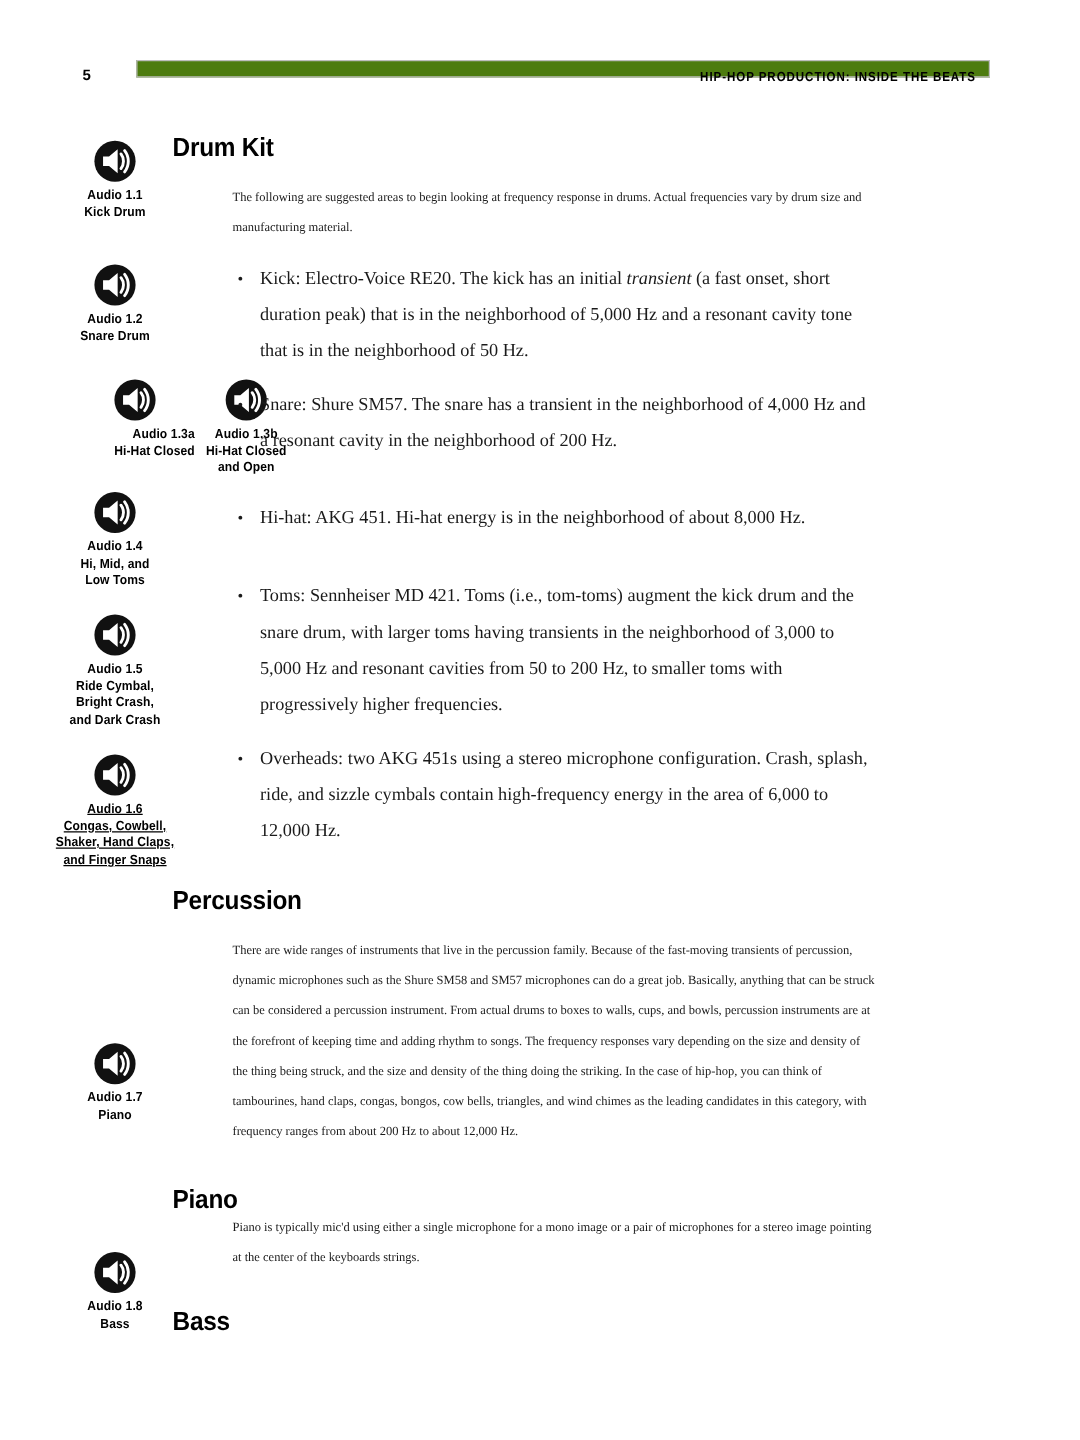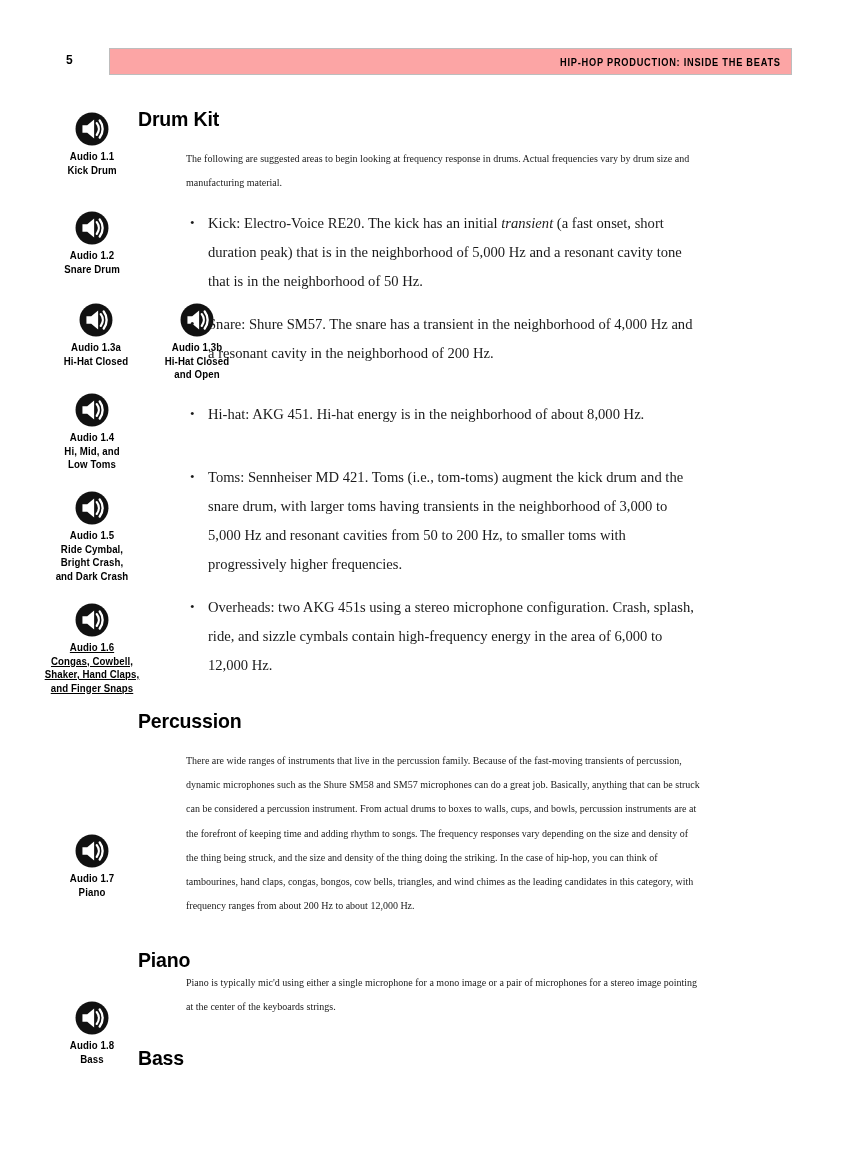--- a/index.html
+++ b/index.html
@@ -32,24 +32,24 @@
     font-weight: bold;
     font-size: 12px;
     letter-spacing: 1.6px;
     color: #000;
   }
   .header-box {
     position: absolute;
     left: 43px;
     top: 0;
     right: 0;
-    height: 27px;
+    height: 14px;
     border: 1px solid #bdbdbd;
     box-sizing: border-box;
-    background: #fca5a5;
+    background: #4d7c0f;
   }
   .running-head {
     position: absolute;
     right: 10px;
     top: 7px;
     font-family: "Liberation Sans", sans-serif;
     font-weight: bold;
     font-size: 10.5px;
     letter-spacing: 0.85px;
     transform: scaleX(0.88);
@@ -177,21 +177,21 @@
     <svg class="speaker-icon" viewBox="0 0 64 64">
       <circle cx="32" cy="32" r="31" fill="#111111"></circle>
       <path d="M14 25 h9 l13 -11 v36 l-13 -11 h-9 z" fill="#ffffff"></path>
       <path d="M41 21 a18 18 0 0 1 0 22" stroke="#ffffff" stroke-width="4.4" fill="none" stroke-linecap="round"></path>
       <path d="M46.5 16 a26 26 0 0 1 0 32" stroke="#ffffff" stroke-width="4.4" fill="none" stroke-linecap="round"></path>
     </svg>
     <div class="audio-caption">Audio 1.2</div>
     <div class="audio-caption">Snare Drum</div>
   </div>
 
-  <div class="audio-item narrow" style="left:4px; top:195px;">
+  <div class="audio-item narrow" style="left:16px; top:195px;text-align:right;">
     <svg class="speaker-icon" viewBox="0 0 64 64">
       <circle cx="32" cy="32" r="31" fill="#111111"></circle>
       <path d="M14 25 h9 l13 -11 v36 l-13 -11 h-9 z" fill="#ffffff"></path>
       <path d="M41 21 a18 18 0 0 1 0 22" stroke="#ffffff" stroke-width="4.4" fill="none" stroke-linecap="round"></path>
       <path d="M46.5 16 a26 26 0 0 1 0 32" stroke="#ffffff" stroke-width="4.4" fill="none" stroke-linecap="round"></path>
     </svg>
     <div class="audio-caption">Audio 1.3a</div>
     <div class="audio-caption">Hi-Hat Closed</div>
   </div>
 

